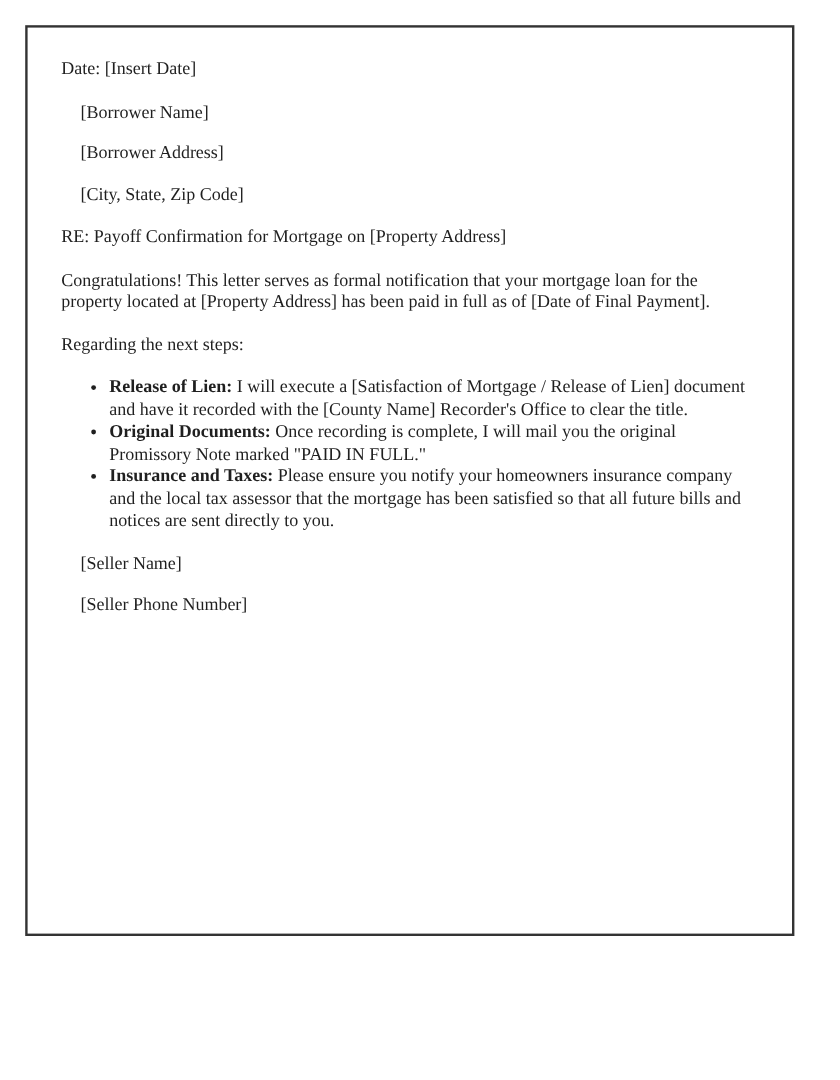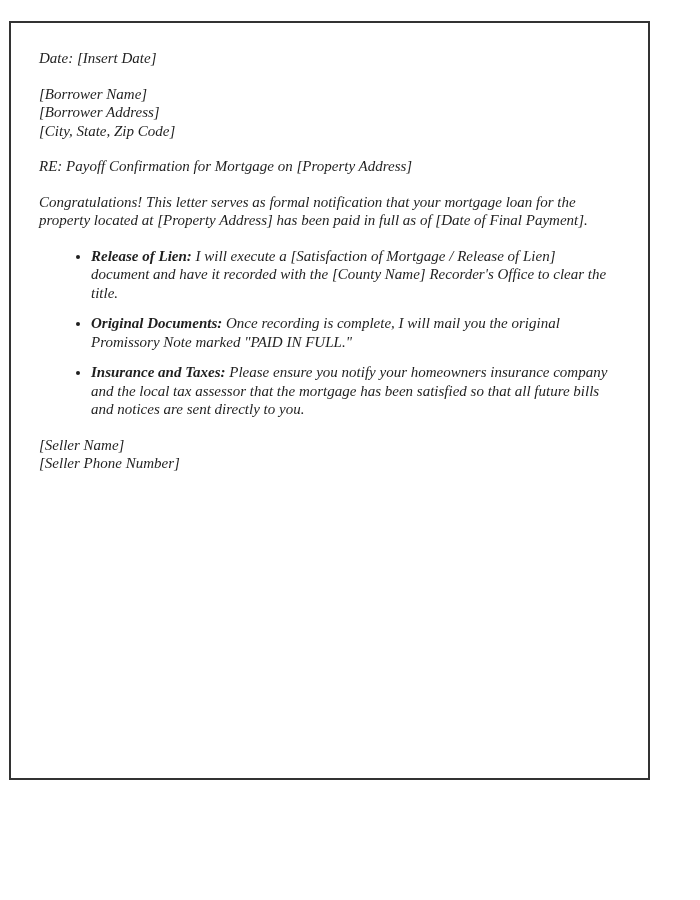--- a/index.html
+++ b/index.html
@@ -9,48 +9,47 @@
   }
   body {
     width: 700px;
     height: 900px;
     position: relative;
     font-family: "Liberation Serif", "DejaVu Serif", serif;
     color: #1f1f1f;
   }
   .letter-frame {
     position: absolute;
-    left: 9px;
+    left: 21px;
     top: 21px;
     width: 641px;
     height: 759px;
     box-sizing: border-box;
     border: 2px solid #333333;
     background: #ffffff;
     padding: 26px 28px;
     overflow: hidden;
-    font-style: italic;
   }
   .para, .line-block {
     margin: 0 0 17px 0;
     font-size: 15px;
     line-height: 18.5px;
   }
   .line-block div {
-    margin: 0;
+    margin: 16px;
   }
   ul.steps {
     margin: 0 0 17px 0;
     padding: 0 0 0 40px;
     font-size: 15px;
     line-height: 18.5px;
     list-style-type: disc;
   }
   ul.steps li {
-    margin: 12px;
+    margin: 0;
     padding: 0;
   }
   .bullet-label {
     font-weight: bold;
   }
 </style>
 </head>
 <body>
 
 <div class="letter-frame">
@@ -62,20 +61,21 @@
     <div>[Borrower Address]</div>
     <div>[City, State, Zip Code]</div>
   </div>
 
   <p class="para">RE: Payoff Confirmation for Mortgage on [Property Address]</p>
 
 
   <p class="para">Congratulations! This letter serves as formal notification that your mortgage loan for the property located at [Property Address] has been paid in full as of [Date of Final Payment].</p>
 
 
+  <p class="para">Regarding the next steps:</p>
 
   <ul class="steps">
     <li><span class="bullet-label">Release of Lien:</span><span> I will execute a [Satisfaction of Mortgage / Release of Lien] document and have it recorded with the [County Name] Recorder's Office to clear the title.</span></li>
     <li><span class="bullet-label">Original Documents:</span><span> Once recording is complete, I will mail you the original Promissory Note marked "PAID IN FULL."</span></li>
     <li><span class="bullet-label">Insurance and Taxes:</span><span> Please ensure you notify your homeowners insurance company and the local tax assessor that the mortgage has been satisfied so that all future bills and notices are sent directly to you.</span></li>
   </ul>
 
 
 
   <div class="line-block">

